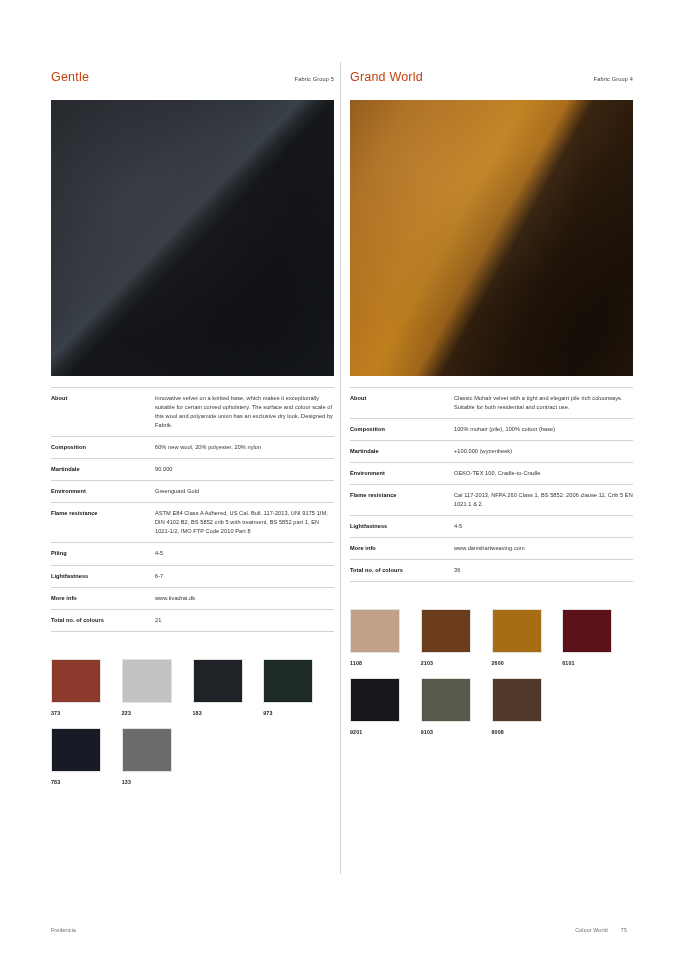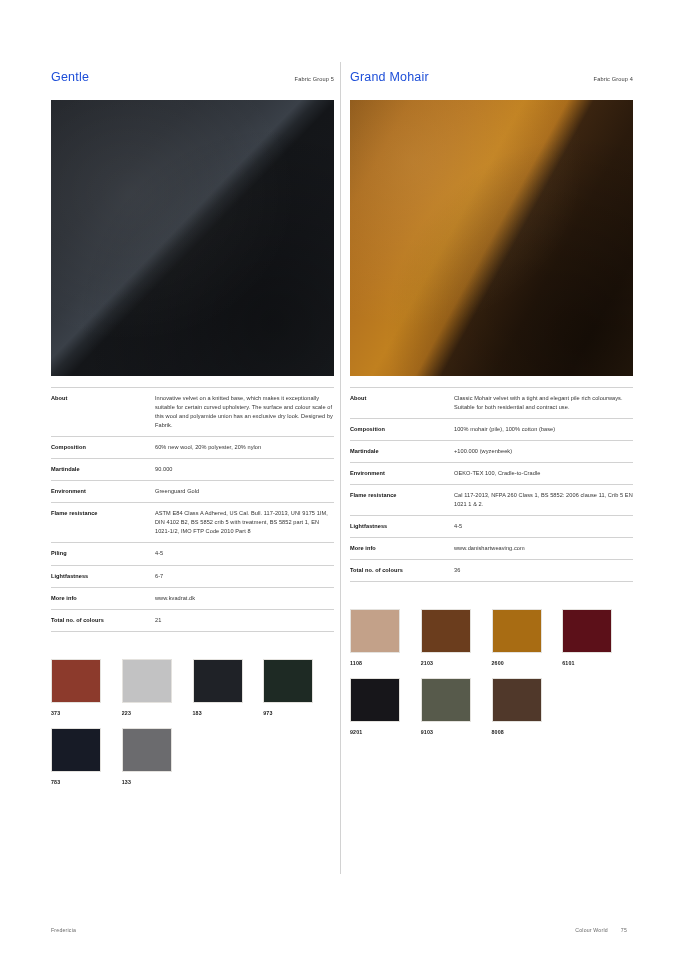--- a/index.html
+++ b/index.html
@@ -41,21 +41,21 @@
   .col-head {
     display: flex;
     align-items: baseline;
     justify-content: space-between;
     height: 22px;
   }
   .fabric-title {
     font-size: 12.5px;
     font-weight: 400;
     letter-spacing: 0.2px;
-    color: #1d4ed8;
+    color: #c2410c;
   }
   .fabric-group {
     font-size: 5.6px;
     letter-spacing: 0.15px;
     color: #3a3a3a;
   }
 
   .swatch-photo {
     margin-top: 8px;
     width: 283px;
@@ -253,21 +253,21 @@
         </div>
         <div class="swatch-cell">
           <div class="swatch-chip" style="background: rgb(107, 107, 110);"></div>
           <div class="swatch-code">133</div>
         </div>
       </div>
   </div>
 
   <div class="col col-right">
     <div class="col-head">
-      <div class="fabric-title">Grand Mohair</div>
+      <div class="fabric-title">Grand World</div>
       <div class="fabric-group">Fabric Group 4</div>
     </div>
     <div class="swatch-photo photo-mohair"></div>
     <table class="spec-table">
       <tbody>
           <tr>
             <td class="spec-label">About</td>
             <td class="spec-value">Classic Mohair velvet with a tight and elegant pile rich colourways. Suitable for both residential and contract use.</td>
           </tr>
           <tr>

